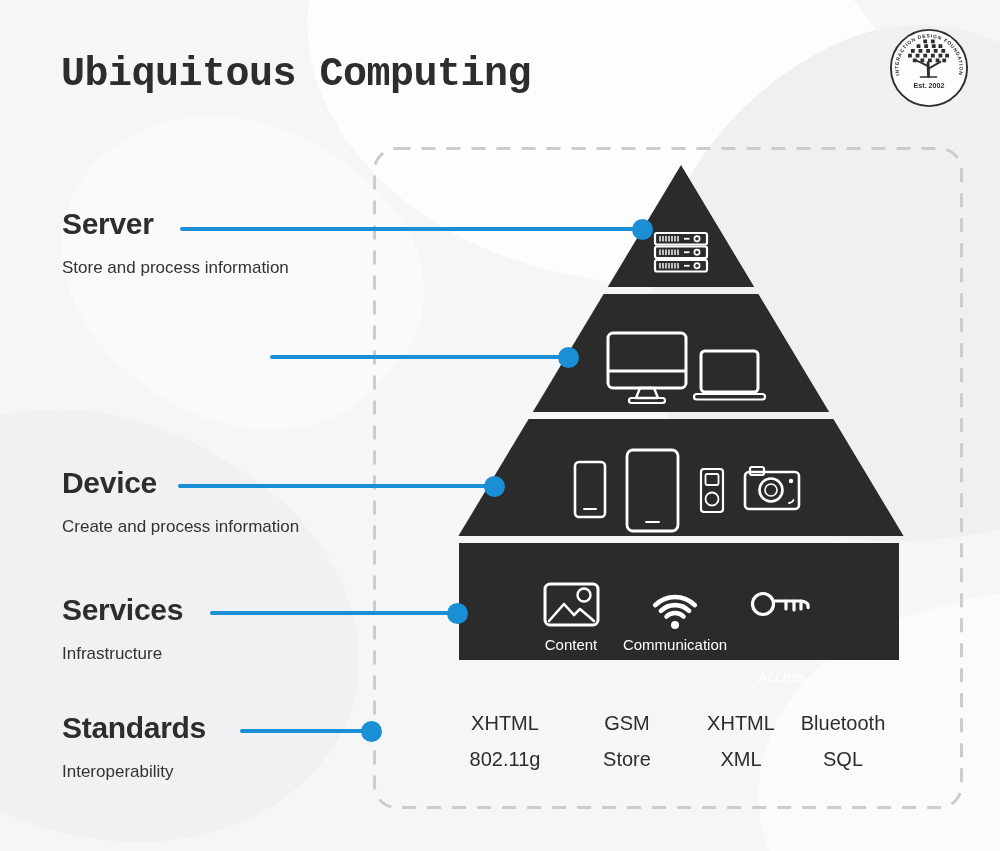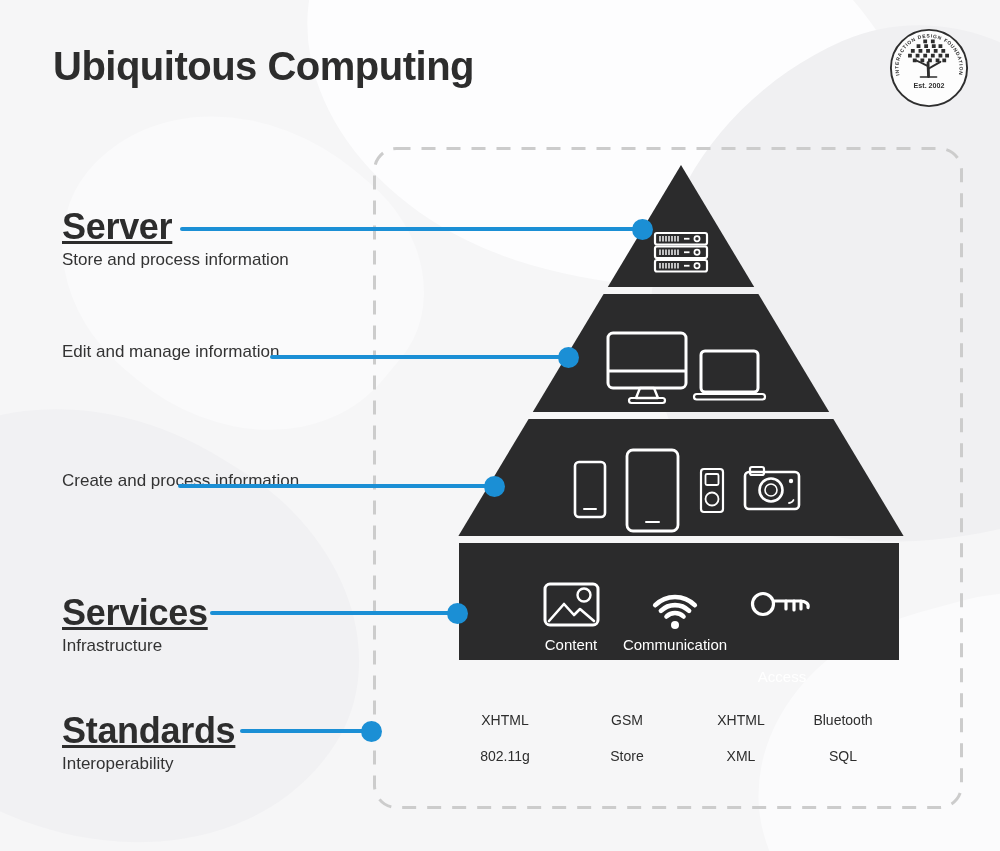--- a/index.html
+++ b/index.html
@@ -18,44 +18,44 @@
   }
   
   .bg-shape{position:absolute;z-index:0;}
   .bg-s1{top:-140px;left:300px;width:620px;height:420px;background:#fdfdfe;transform:rotate(18deg);border-radius:38% 62% 55% 45%/50% 50% 50% 50%;}
   .bg-s2{top:40px;left:640px;width:520px;height:520px;background:#f0f0f2;transform:rotate(-24deg);border-radius:60% 40% 30% 70%/55% 45% 55% 45%;}
   .bg-s3{top:420px;left:-160px;width:520px;height:420px;background:#f1f1f3;transform:rotate(32deg);border-radius:55% 45% 60% 40%;}
   .bg-s4{top:600px;left:760px;width:460px;height:380px;background:#fbfbfc;transform:rotate(-15deg);border-radius:50% 50% 40% 60%;}
   .bg-s5{top:120px;left:60px;width:360px;height:300px;background:#fafafb;transform:rotate(40deg);border-radius:60% 40% 55% 45%;}
 
   .page-title{
-    position:absolute;left:53px;top:44px;z-index:5;margin:0;
-    font-size:40px;font-weight:800;letter-spacing:-0.5px;color:var(--text-dark);
+    position:absolute;left:53px;top:44px;z-index:5;margin:8px;
+    font-size:40px;font-weight:800;letter-spacing:-0.5px;color:var(--text-dark);font-family:Liberation Mono, monospace;
   }
   .logo{position:absolute;left:889px;top:28px;width:80px;height:80px;z-index:5;}
 
   .pyramid-svg{position:absolute;left:0;top:0;z-index:2;}
 
   .row-label{position:absolute;left:62px;z-index:6;}
-  .row-heading{font-size:36px;font-weight:800;color:var(--text-dark);line-height:1.05;letter-spacing:-0.3px;text-decoration:underline;}
-  .row-sub{font-size:17px;color:#333333;margin-top:4px;}
+  .row-heading{font-size:30px;font-weight:800;color:var(--text-dark);line-height:1.05;letter-spacing:-0.3px;}
+  .row-sub{font-size:17px;color:#333333;margin-top:18px;}
 
   .connector{position:absolute;height:4px;background:var(--accent-blue);border-radius:2px;z-index:7;}
   .connector .dot{
     position:absolute;right:-10px;top:-8.5px;width:21px;height:21px;border-radius:50%;
     background:var(--accent-blue);
   }
 
   .svc-label{
     position:absolute;z-index:6;transform:translateX(-50%);
     color:var(--icon-white);font-size:15px;white-space:nowrap;
   }
   .std-cell{
     position:absolute;z-index:6;transform:translateX(-50%);
-    color:var(--text-dark);font-size:14px;white-space:nowrap;
+    color:var(--text-dark);font-size:20px;white-space:nowrap;
   }
 </style>
 </head>
 <body>
 
 <div class="stage">
 
   <div class="bg-shape bg-s1"></div>
   <div class="bg-shape bg-s2"></div>
   <div class="bg-shape bg-s3"></div>
@@ -157,27 +157,27 @@
 
   <div class="row-label" style="top:208px">
     <div class="row-heading">Server</div>
     <div class="row-sub">Store and process information</div>
   </div>
   <div class="connector" style="left:180px;top:227px;width:463px">
     <span class="dot"></span>
   </div>
 
   <div class="row-label" style="top:338px">
-    <div class="row-sub">Edit and manage information</div>
   </div>
   <div class="connector" style="left:270px;top:355px;width:299px">
     <span class="dot"></span>
   </div>
 
   <div class="row-label" style="top:467px">
+    <div class="row-heading">Device</div>
     <div class="row-sub">Create and process information</div>
   </div>
   <div class="connector" style="left:178px;top:484px;width:317px">
     <span class="dot"></span>
   </div>
 
   <div class="row-label" style="top:594px">
     <div class="row-heading">Services</div>
     <div class="row-sub">Infrastructure</div>
   </div>

